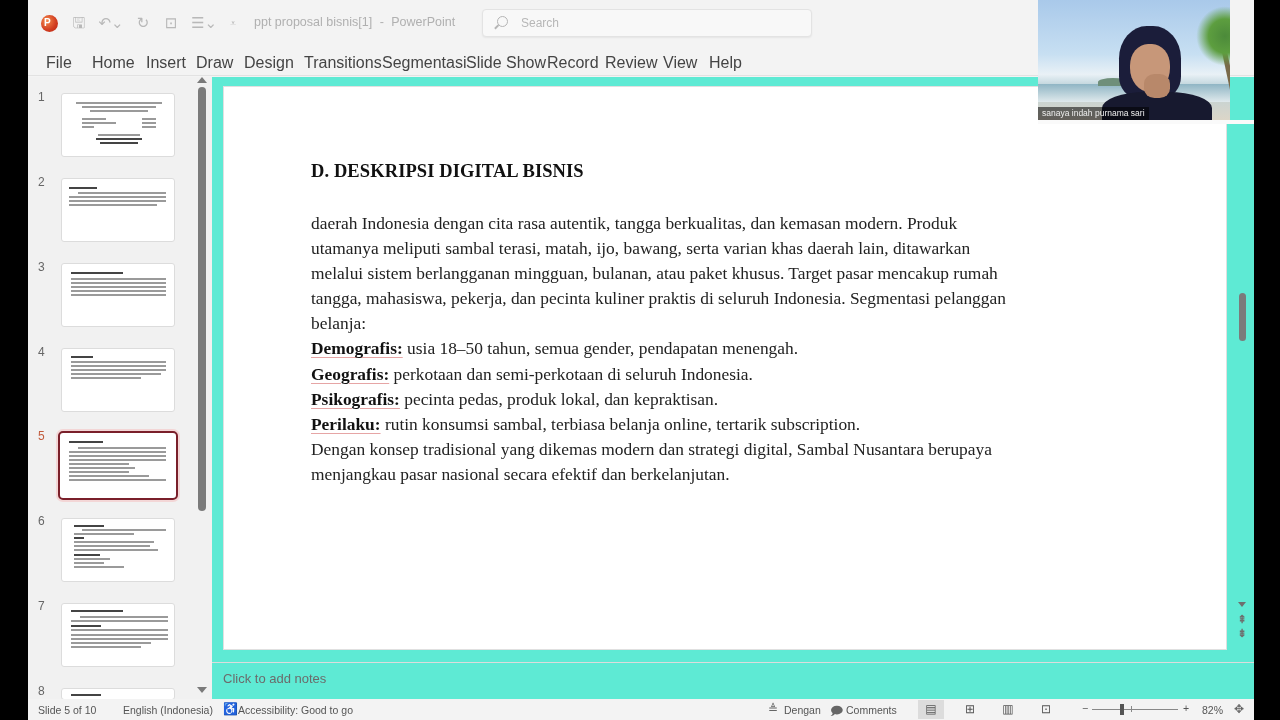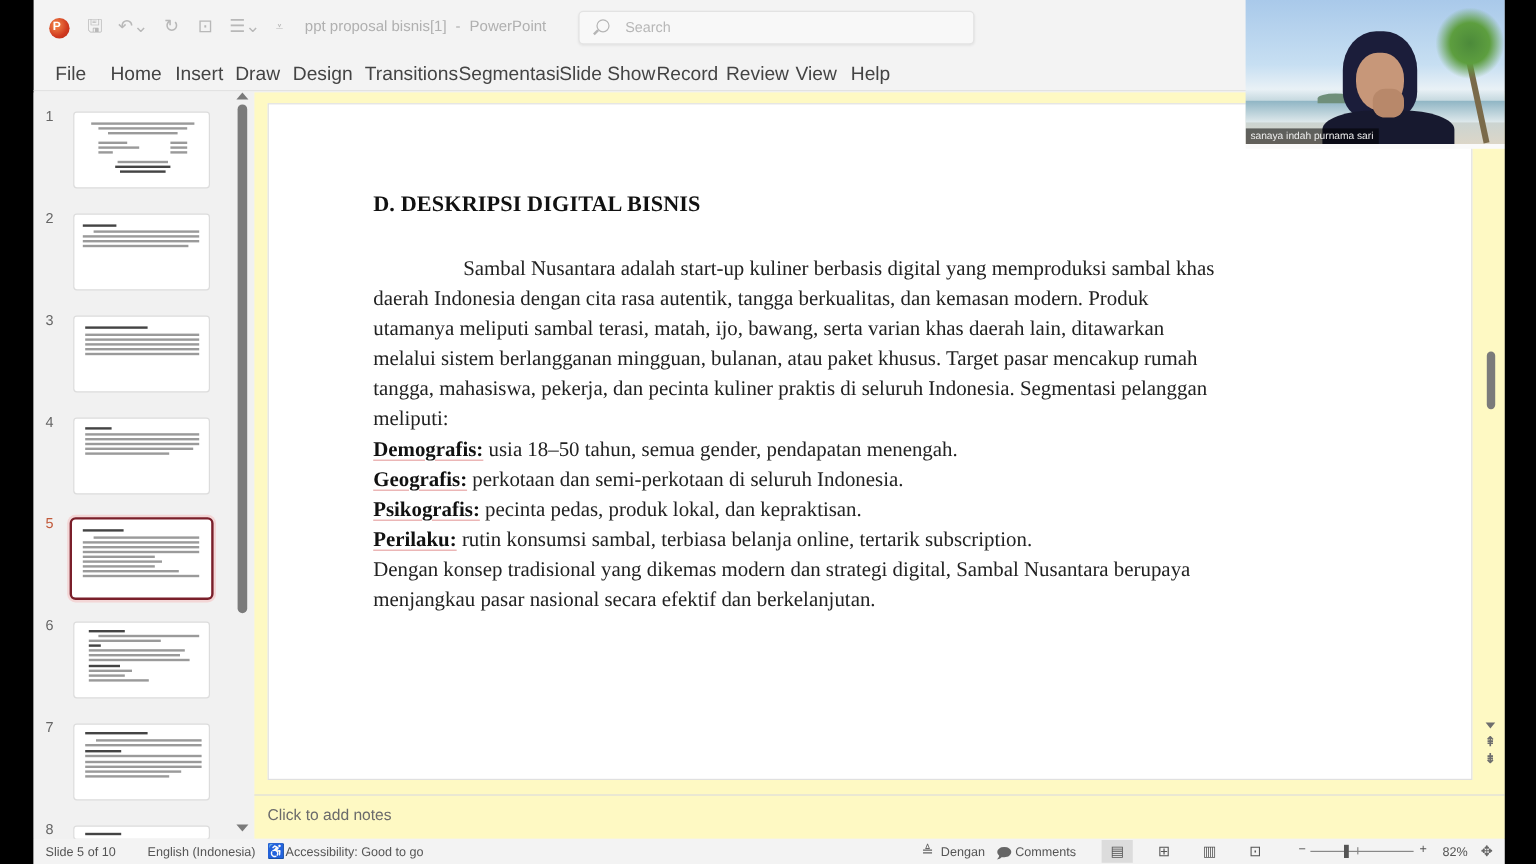--- a/index.html
+++ b/index.html
@@ -33,21 +33,21 @@
     .slide-num.active { color: #c25b3c; }
     .thumb { position: absolute; left: 33px; width: 114px; height: 64px; background: #fff; border: 1px solid #dcdcdc; border-radius: 3px; overflow: hidden; cursor: pointer; }
     .thumb.active { left: 30px; width: 120px; height: 69px; border: 2.5px solid #7a1f2a; border-radius: 5px; box-shadow: 0 0 0 2px #f3d6d6; }
     .tline { position: absolute; height: 1.5px; background: #9a9a9a; }
     .tline.dark { background: #444; height: 2px; }
     .thumb-scroll { position: absolute; left: 170px; top: 10px; width: 8px; height: 424px; background: #7b7b7b; border-radius: 4px; }
     .thumb-up { position: absolute; left: 169px; top: 0px; width: 0; height: 0; border-left: 5px solid transparent; border-right: 5px solid transparent; border-bottom: 6px solid #7a7a7a; }
     .thumb-down { position: absolute; left: 169px; top: 610px; width: 0; height: 0; border-left: 5px solid transparent; border-right: 5px solid transparent; border-top: 6px solid #7a7a7a; }
 
     
-    .editor { position: absolute; left: 184px; top: 77px; width: 1042px; height: 622px; background: #fef9c3; }
+    .editor { position: absolute; left: 184px; top: 77px; width: 1042px; height: 622px; background: #5eead4; }
     .slide-canvas { position: absolute; left: 11px; top: 9px; width: 1004px; height: 564px; background: #fff; border: 1px solid #e0e0e0; }
     .slide-title { position: absolute; left: 87px; top: 74px; font-family: "Liberation Serif", serif; font-weight: bold; font-size: 18.5px; color: #111; letter-spacing: 0.1px; white-space: nowrap; }
     .slide-body { position: absolute; left: 87px; top: 124px; width: 850px; font-family: "Liberation Serif", serif; font-size: 17.4px; line-height: 25.1px; color: #222; }
     .slide-body p { margin: 0; white-space: nowrap; }
     .slide-body .u { text-decoration: underline; text-decoration-color: #e6a5a5; text-decoration-thickness: 1px; text-underline-offset: 3px; }
     .slide-body b { color: #111; }
     .indent { display: inline-block; width: 75px; }
 
     .notes-divider { position: absolute; left: 0; top: 585px; width: 1042px; height: 1px; background: #dcdcdc; }
     .notes-placeholder { position: absolute; left: 11px; top: 594px; font-size: 13px; color: #6b6b6b; }
@@ -62,21 +62,21 @@
     .statusbar { position: absolute; left: 0; top: 699px; width: 1226px; height: 21px; background: #f3f3f3; font-size: 10.5px; color: #555; }
     .sb-item { position: absolute; top: 5px; white-space: nowrap; }
     .sb-icon { position: absolute; top: 3px; color: #666; font-size: 12px; }
     .view-btn { position: absolute; top: 1px; width: 26px; height: 19px; text-align: center; font-size: 12px; color: #555; line-height: 19px; }
     .view-btn.active { background: #dcdcdc; }
     .zoom-slider { position: absolute; left: 1064px; top: 10px; width: 86px; height: 1px; background: #888; }
     .zoom-thumb { position: absolute; left: 1092px; top: 5px; width: 4px; height: 11px; background: #555; }
     .zoom-tick { position: absolute; left: 1103px; top: 7px; width: 1px; height: 6px; background: #888; }
 
     
-    .video { position: absolute; left: 1038px; top: 0; width: 216px; height: 120px; overflow: hidden;
+    .video { position: absolute; left: 1038px; top: 0; width: 192px; height: 120px; overflow: hidden;
       background: linear-gradient(180deg, #a9c9ea 0%, #c7dff2 45%, #e9f1f6 62%, #bcd2d9 72%, #dcd6c8 100%); }
     .video .sea { position: absolute; left: 0; top: 84px; width: 216px; height: 18px; background: linear-gradient(180deg, #8fb5c4, #dfe9ec); }
     .video .island { position: absolute; left: 60px; top: 78px; width: 30px; height: 8px; background: #6f8f7a; border-radius: 50% 50% 0 0; }
     .video .palm-trunk { position: absolute; left: 190px; top: 40px; width: 5px; height: 80px; background: #7a6a4a; transform: rotate(-12deg); }
     .video .palm-leaves { position: absolute; left: 158px; top: 6px; width: 58px; height: 60px; background: radial-gradient(ellipse at 50% 50%, #4c8a3a 0%, #5d9e3f 40%, rgba(93,158,63,0) 70%); }
     .video .person-head { position: absolute; left: 81px; top: 26px; width: 62px; height: 72px; background: #1b1d3a; border-radius: 45% 45% 30% 30%; }
     .video .person-face { position: absolute; left: 92px; top: 44px; width: 40px; height: 48px; background: #c79779; border-radius: 45% 45% 50% 50%; }
     .video .person-body { position: absolute; left: 64px; top: 92px; width: 110px; height: 40px; background: #17192f; border-radius: 40% 40% 0 0; }
     .video .person-hand { position: absolute; left: 106px; top: 74px; width: 26px; height: 24px; background: #b8886a; border-radius: 40%; }
     .video-name { position: absolute; left: 0; top: 107px; height: 13px; padding: 0 4px; background: rgba(0,0,0,0.55); color: #eee; font-size: 8.5px; line-height: 13px; white-space: nowrap; }
@@ -218,26 +218,25 @@
     <span class="slide-num" style="top:607px;">8</span>
     <div class="thumb" style="top:611px;height:12px;">
       <div class="tline dark" style="left:9px;top:5px;width:30px;"></div>
     </div>
   </div>
 
   <div class="editor">
     <div class="slide-canvas">
       <div class="slide-title">D. DESKRIPSI DIGITAL BISNIS</div>
       <div class="slide-body">
-        <p><span class="indent"></span><span>Sambal Nusantara adalah start-up kuliner berbasis digital yang memproduksi sambal khas</span></p>
         <p>daerah Indonesia dengan cita rasa autentik, tangga berkualitas, dan kemasan modern. Produk</p>
         <p>utamanya meliputi sambal terasi, matah, ijo, bawang, serta varian khas daerah lain, ditawarkan</p>
         <p>melalui sistem berlangganan mingguan, bulanan, atau paket khusus. Target pasar mencakup rumah</p>
         <p>tangga, mahasiswa, pekerja, dan pecinta kuliner praktis di seluruh Indonesia. Segmentasi pelanggan</p>
-        <p>meliputi:</p>
+        <p>belanja:</p>
         <p><b class="u">Demografis:</b><span> usia 18–50 tahun, semua gender, pendapatan menengah.</span></p>
         <p><b class="u">Geografis:</b><span> perkotaan dan semi-perkotaan di seluruh Indonesia.</span></p>
         <p><b class="u">Psikografis:</b><span> pecinta pedas, produk lokal, dan kepraktisan.</span></p>
         <p><b class="u">Perilaku:</b><span> rutin konsumsi sambal, terbiasa belanja online, tertarik subscription.</span></p>
         <p>Dengan konsep tradisional yang dikemas modern dan strategi digital, Sambal Nusantara berupaya</p>
         <p>menjangkau pasar nasional secara efektif dan berkelanjutan.</p>
       </div>
     </div>
 
     <div class="v-scroll-thumb"></div>

